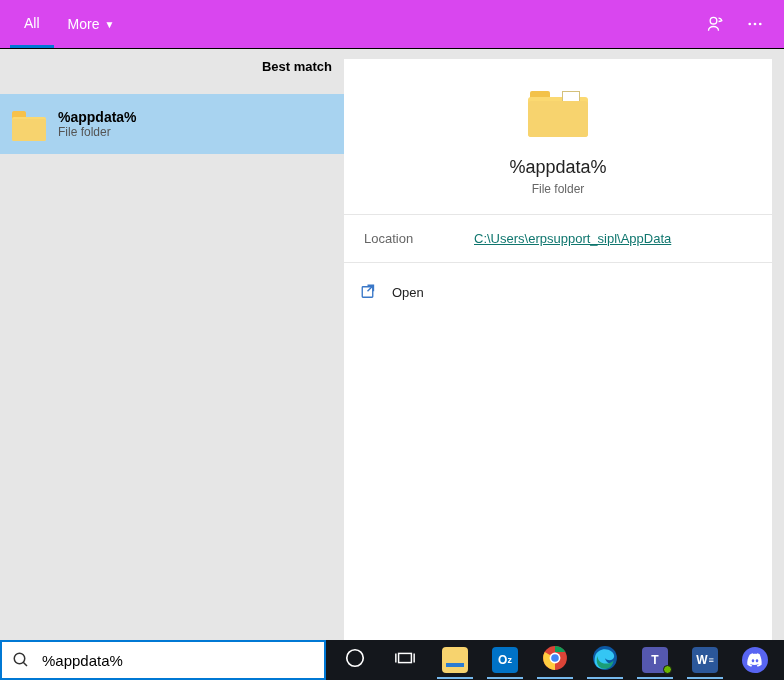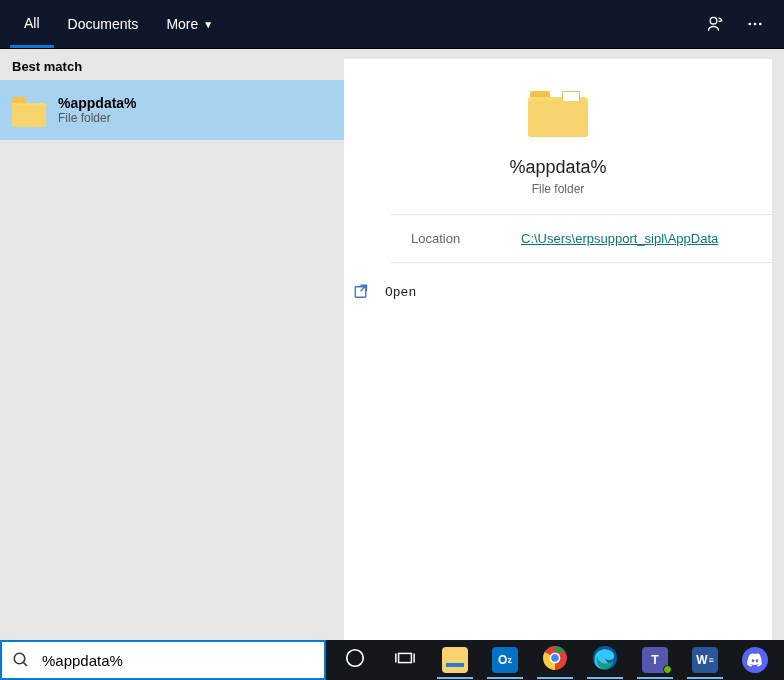--- a/index.html
+++ b/index.html
@@ -1,32 +1,32 @@
 <!DOCTYPE html>
 <html><head>
 <meta charset="utf-8">
 <style>
   html, body { margin:0; padding:0; width:784px; height:680px; font-family:"Segoe UI",Arial,sans-serif; background:#fff; overflow:hidden; }
   * { box-sizing:border-box; }
 
   
-  .tabbar { height:48px; background:#0f172a; display:flex; align-items:center; color:#fff; font-size:14px; padding:0 10px; position:relative; }
+  .tabbar { height:48px; background:#d946ef; display:flex; align-items:center; color:#fff; font-size:14px; padding:0 10px; position:relative; }
   .tab { padding:0 14px; height:48px; display:flex; align-items:center; cursor:pointer; }
   .tab.active { border-bottom:3px solid #0078d4; }
   .tab .chev { margin-left:5px; font-size:10px; }
   .tabbar .right { margin-left:auto; display:flex; align-items:center; gap:20px; padding-right:10px; }
   .icon-svg { display:inline-flex; align-items:center; justify-content:center; }
 
   
   .main { display:flex; height:592px; background:#e6e6e6; border-top:1px solid #000; }
   .left-col { width:344px; background:#e6e6e6; display:flex; flex-direction:column; }
   .right-col { flex:1; padding:10px 12px 0 0; background:#e6e6e6; }
   .preview-card { background:#fff; height:100%; display:flex; flex-direction:column; }
 
-  .section-header { font-size:13px; font-weight:600; padding:10px 12px 6px; color:#000; }
+  .section-header { font-size:13px; font-weight:600; padding:10px 12px 20px; color:#000;text-align:right; }
   .best-match { background:#a8d3f0; height:60px; display:flex; align-items:center; padding:0 12px; gap:12px; }
   .folder-icon { width:34px; height:34px; position:relative; }
   .folder-back { position:absolute; bottom:0; width:34px; height:24px; background:#fbd971; border-radius:2px; }
   .folder-tab { position:absolute; top:4px; left:0; width:14px; height:8px; background:#f7c14a; border-radius:2px 2px 0 0; }
   .folder-front { position:absolute; bottom:0; width:34px; height:22px; background:#f7d36e; border-radius:2px; }
   .bm-title { font-weight:600; font-size:14px; }
   .bm-sub { font-size:12px; color:#555; }
 
   .web-row { display:flex; align-items:center; height:44px; padding:0 16px; gap:12px; font-size:14px; }
   .web-row .sub { color:#777; }
@@ -34,46 +34,43 @@
 
   .preview-top { display:flex; flex-direction:column; align-items:center; padding:28px 10px 18px; }
   .big-folder { width:60px; height:50px; position:relative; margin-bottom:20px; }
   .big-folder .f1 { position:absolute; top:4px; left:2px; width:20px; height:10px; background:#f3c24a; border-radius:2px 2px 0 0; }
   .big-folder .f2 { position:absolute; bottom:0; width:60px; height:40px; background:#fbd971; border-radius:3px; }
   .big-folder .f3 { position:absolute; bottom:0; width:60px; height:36px; background:#f7d36e; border-radius:3px; }
   .big-folder .sheet { position:absolute; right:8px; top:4px; width:18px; height:26px; background:#fff; border:1px solid #d4c07a; }
   .pv-title { font-size:18px; color:#222; }
   .pv-sub { font-size:12px; color:#666; margin-top:4px; }
 
-  .loc-row { display:flex; align-items:flex-end; padding:16px 20px; border-top:1px solid #e6e6e6; border-bottom:1px solid #e6e6e6; font-size:13px;margin-left:47px; }
+  .loc-row { display:flex; align-items:flex-end; padding:16px 20px; border-top:1px solid #e6e6e6; border-bottom:1px solid #e6e6e6; font-size:13px; }
   .loc-label { color:#666; width:110px; }
   .loc-path { color:#0f766e; text-decoration:underline; }
 
-  .actions { padding:12px 9px;font-family:Liberation Mono, monospace; }
+  .actions { padding:12px 16px; }
   .action-row { display:flex; align-items:center; gap:14px; height:34px; font-size:13px; color:#222; cursor:pointer; }
   .action-row .ai { width:18px; height:18px; color:#3a78c8; display:flex; align-items:center; justify-content:center; }
 
   
   .bottom { height:40px; display:flex; }
   .searchbox { width:344px; height:40px; border:2px solid #0078d4; background:#fff; display:flex; align-items:center; padding:0 10px; gap:10px; }
   .searchbox input { border:none; outline:none; font-size:15px; flex:1; font-family:inherit; }
   .taskbar { flex:1; background:#14171c; display:flex; align-items:center; padding:0 6px; gap:4px; }
   .tb-item { width:46px; height:40px; display:flex; align-items:center; justify-content:center; cursor:pointer; position:relative; }
   .tb-icon { width:26px; height:26px; border-radius:4px; display:flex; align-items:center; justify-content:center; color:#fff; font-size:12px; font-weight:bold; }
   .underline { position:absolute; bottom:1px; width:36px; height:2px; background:#76b9ed; }
 </style>
 </head>
 <body>
 
 <div class="tabbar">
   <div class="tab active">
       <span>All</span>
-    </div>
-  <div class="tab">
-      <span>Documents</span>
     </div>
   <div class="tab">
       <span>More</span>
       <span class="chev">▼</span>
     </div>
   <div class="right">
     <span class="icon-svg">
       <svg width="20" height="20" viewBox="0 0 24 24" fill="none" stroke="#fff" stroke-width="1.6">
           <circle cx="9" cy="8" r="4"></circle>
           <path d="M3 20c0-3 3-5 6-5s6 2 6 5"></path>

